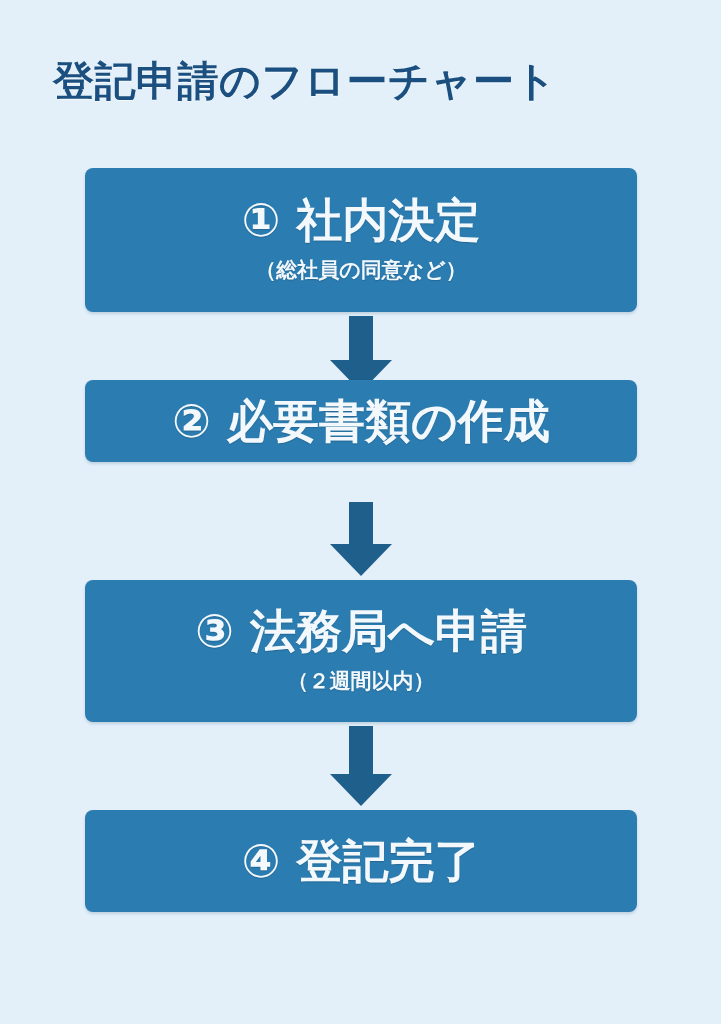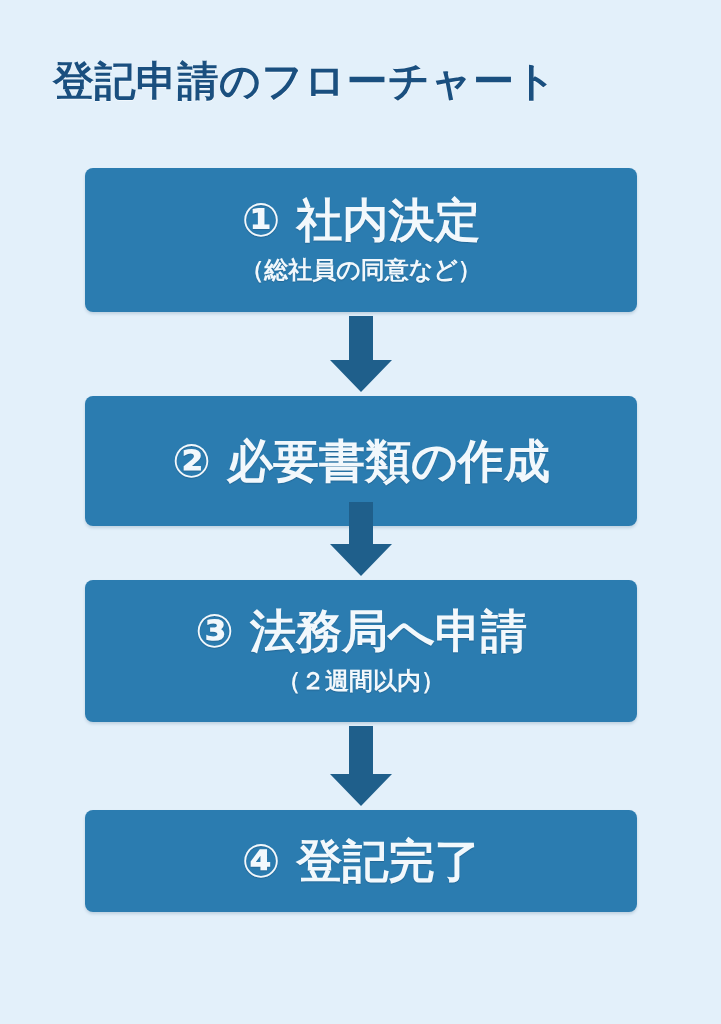--- a/index.html
+++ b/index.html
@@ -57,30 +57,30 @@
     font-weight: 700;
     font-size: 46px;
     line-height: 58px;
     white-space: nowrap;
     text-shadow: 0 1px 1px rgba(20,60,95,0.30);
   }
 
   .box-sub {
     color: #f2f8fc;
     font-weight: 700;
-    font-size: 24px;
+    font-size: 21px;
     line-height: 38px;
     white-space: nowrap;
     margin-top: 2px;
     text-shadow: 0 1px 1px rgba(20,60,95,0.30);
   }
 
   
   #box-1 { top: 168px; height: 144px; }
-  #box-2 { top: 396px; height: 130px; }
+  #box-2 { top: 380px; height: 82px; }
   #box-3 { top: 580px; height: 142px; }
   #box-4 { top: 810px; height: 102px; justify-content: center; }
 
   
   .flow-arrow {
     position: absolute;
     left: 330px;
     width: 62px;
   }
   .flow-arrow svg { display: block; }

